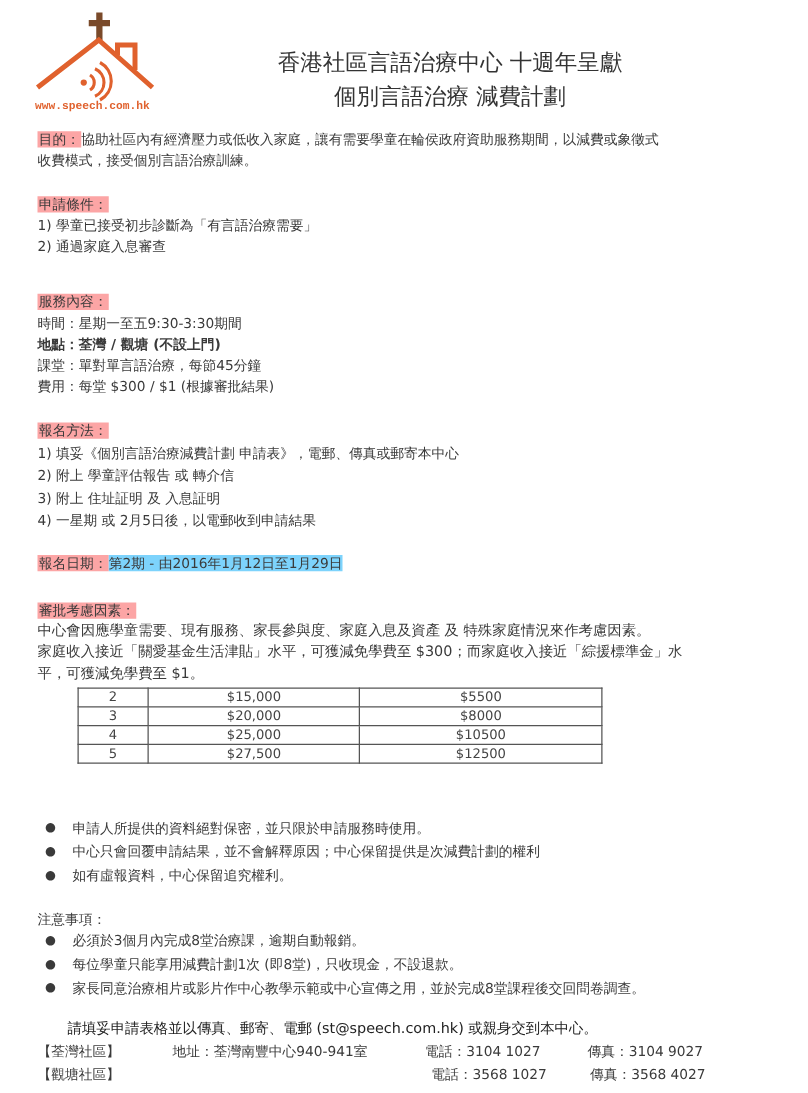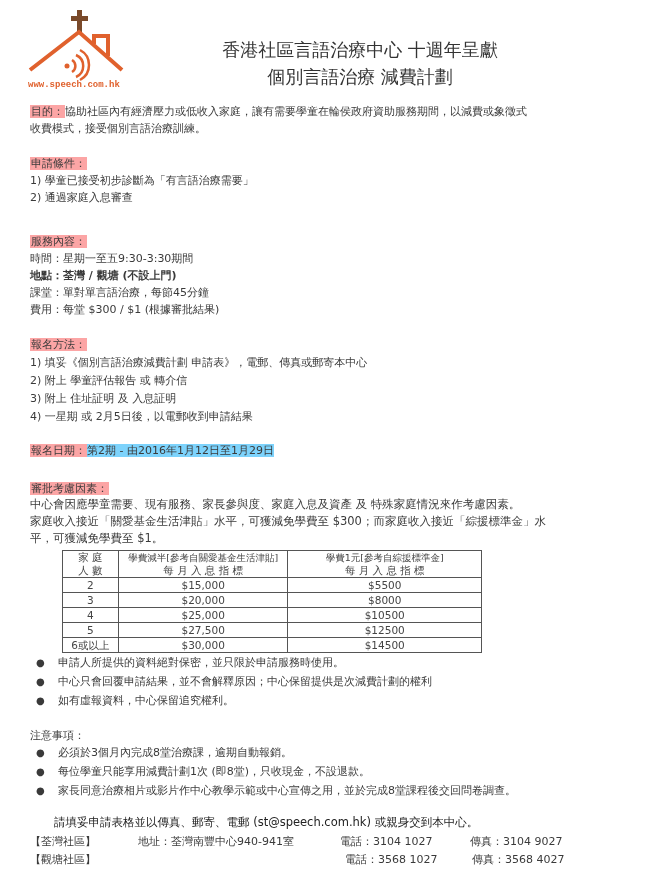--- a/index.html
+++ b/index.html
@@ -86,58 +86,39 @@
 <div class="line" style="top:514px; font-size:11.5px;">家庭收入接近「關愛基金生活津貼」水平，可獲減免學費至  $300；而家庭收入接近「綜援標準金」水</div>
 <div class="line" style="top:531px; font-size:11.5px;">平，可獲減免學費至  $1。</div>
 
 <table class="fees">
   <colgroup>
       <col style="width:56px">
       <col style="width:170px">
       <col style="width:194px">
     </colgroup>
   <tbody>
-      <tr class="hdr">
-    <td>
-          <div>家 庭</div>
-          <div>人 數</div>
-        </td>
-    <td>
-          <div style="font-size:9.5px;">學費減半[參考自關愛基金生活津貼]</div>
-          <div>每 月 入 息 指 標</div>
-        </td>
-    <td>
-          <div style="font-size:9.5px;">學費1元[參考自綜援標準金]</div>
-          <div>每 月 入 息 指 標</div>
-        </td>
-  </tr>
   <tr>
         <td>2</td>
         <td>$15,000</td>
         <td>$5500</td>
       </tr>
   <tr>
         <td>3</td>
         <td>$20,000</td>
         <td>$8000</td>
       </tr>
   <tr>
         <td>4</td>
         <td>$25,000</td>
         <td>$10500</td>
       </tr>
   <tr>
         <td>5</td>
         <td>$27,500</td>
         <td>$12500</td>
-      </tr>
-  <tr>
-        <td>6或以上</td>
-        <td>$30,000</td>
-        <td>$14500</td>
       </tr>
 </tbody>
   </table>
 
 <div class="bullet" style="top:657px;">●</div>
 <div class="line" style="top:655px; left:58px;">申請人所提供的資料絕對保密，並只限於申請服務時使用。</div>
 <div class="bullet" style="top:676px;">●</div>
 <div class="line" style="top:674px; left:58px;">中心只會回覆申請結果，並不會解釋原因；中心保留提供是次減費計劃的權利</div>
 <div class="bullet" style="top:695px;">●</div>
 <div class="line" style="top:693px; left:58px;">如有虛報資料，中心保留追究權利。</div>

